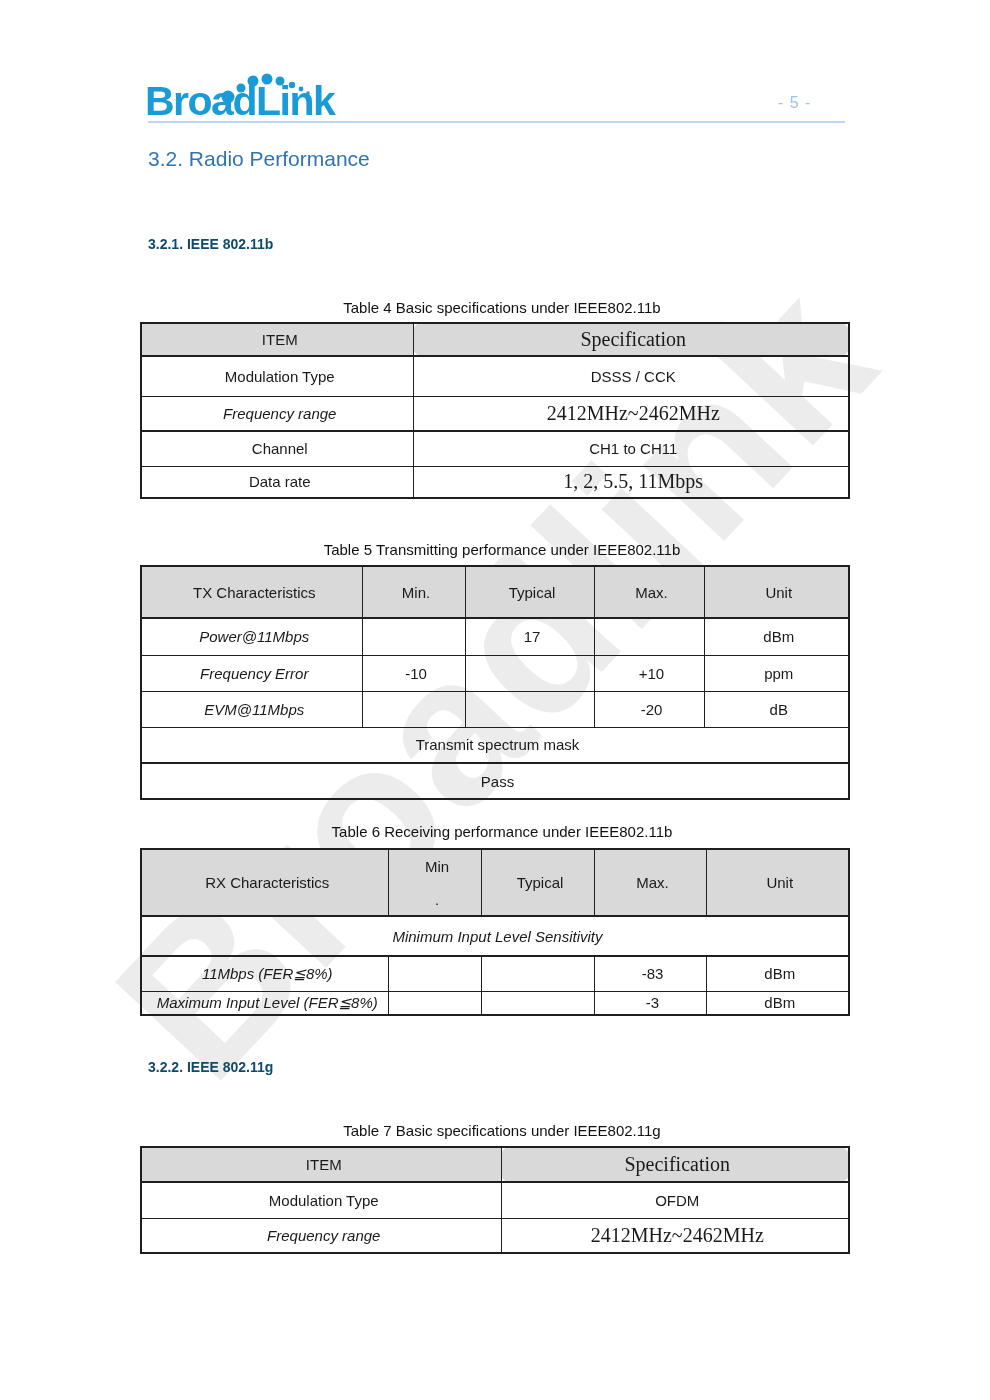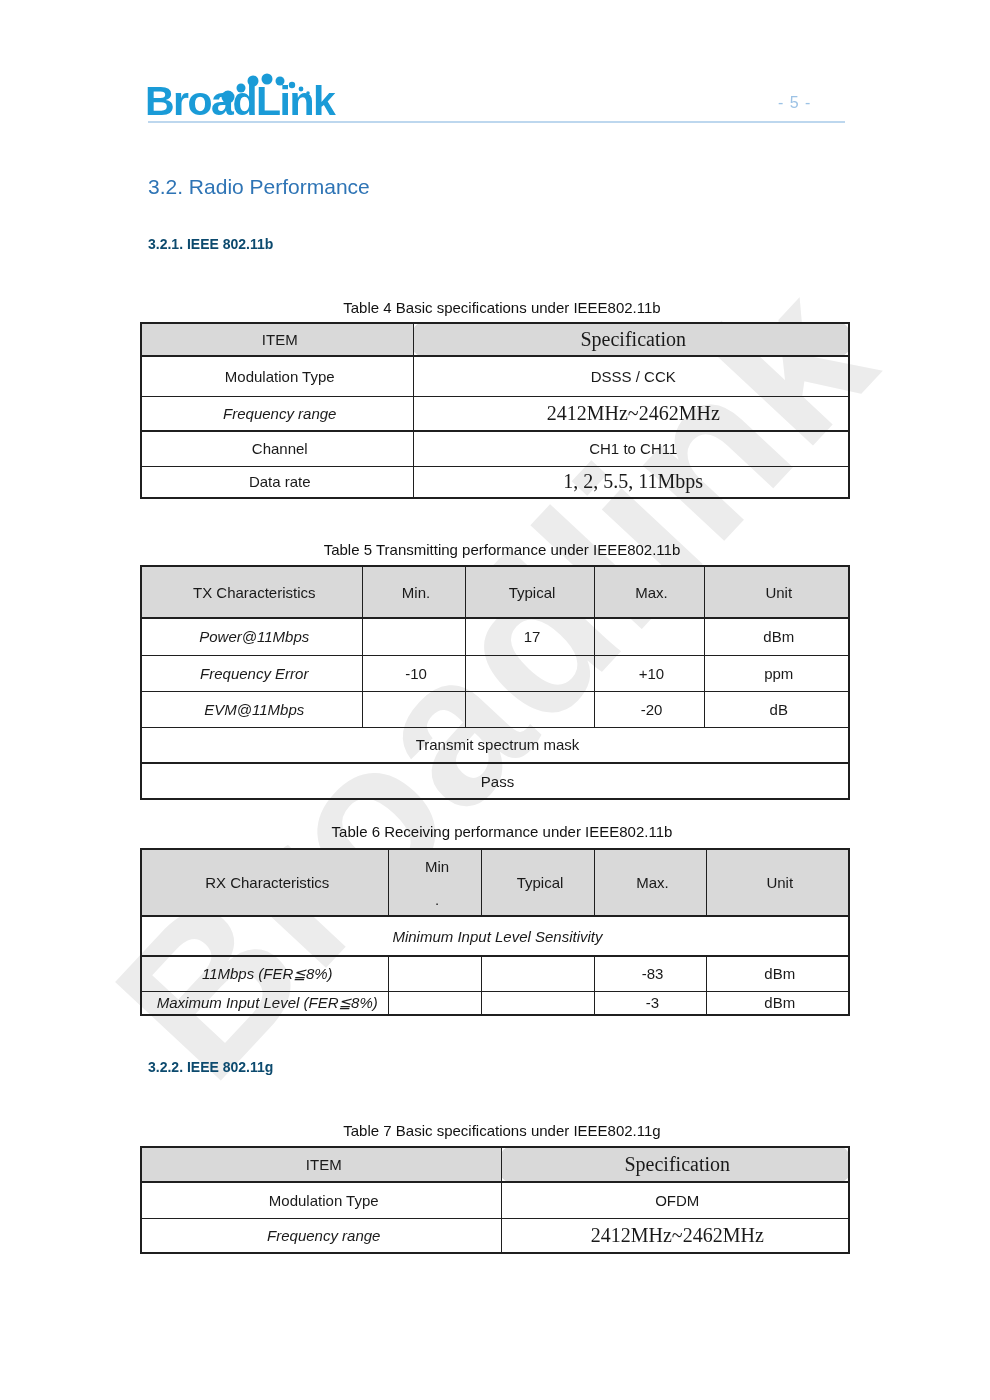--- a/index.html
+++ b/index.html
@@ -20,21 +20,21 @@
   
   .logo { position:absolute; left:145px; top:58px; width:240px; height:64px; }
   .logo-text {
     position:absolute; left:0; bottom:0; font-size:41px; font-weight:bold;
     color:#1a9bd7; letter-spacing:-1.5px; line-height:1;
   }
   .logo-dots { position:absolute; left:0; top:0; }
   .page-number { position:absolute; left:778px; top:94px; font-size:16px; color:#9cc2e5; letter-spacing:1px; }
   .header-rule { position:absolute; left:148px; top:121px; width:697px; height:2px; background:#bdd7ee; }
   
-  .h1 { position:absolute; left:148px; top:175px; font-size:21px; font-weight:400; color:#2e74b5; }
+  .h1 { position:absolute; left:148px; top:147px; font-size:21px; font-weight:400; color:#2e74b5; }
   .h2 { position:absolute; left:148px; font-size:14px; font-weight:bold; color:#0c4a6e; }
   .h2a { top:236px; }
   .h2b { top:1059px; }
   
   .caption { position:absolute; left:148px; width:708px; text-align:center; font-size:15px; color:#111; }
   .c4 { top:299px; } .c5 { top:541px; } .c6 { top:823px; } .c7 { top:1122px; }
   
   table.t {
     position:absolute; left:140px; border-collapse:collapse; table-layout:fixed;
     width:708px; background:transparent; font-size:15px; color:#1a1a1a;

